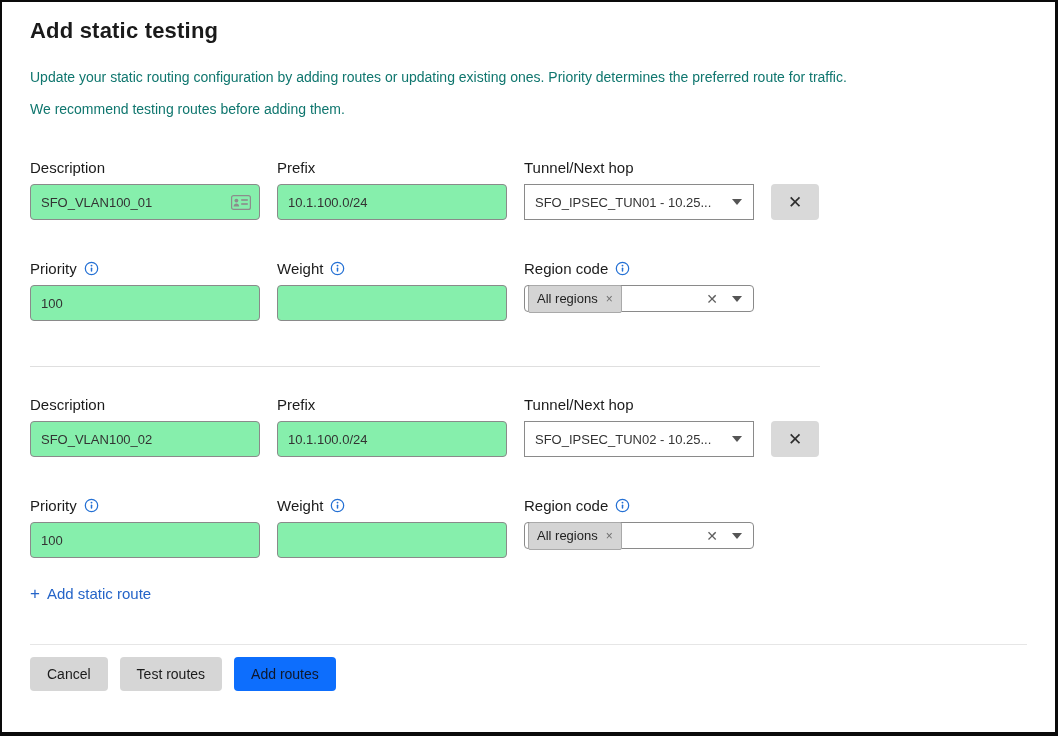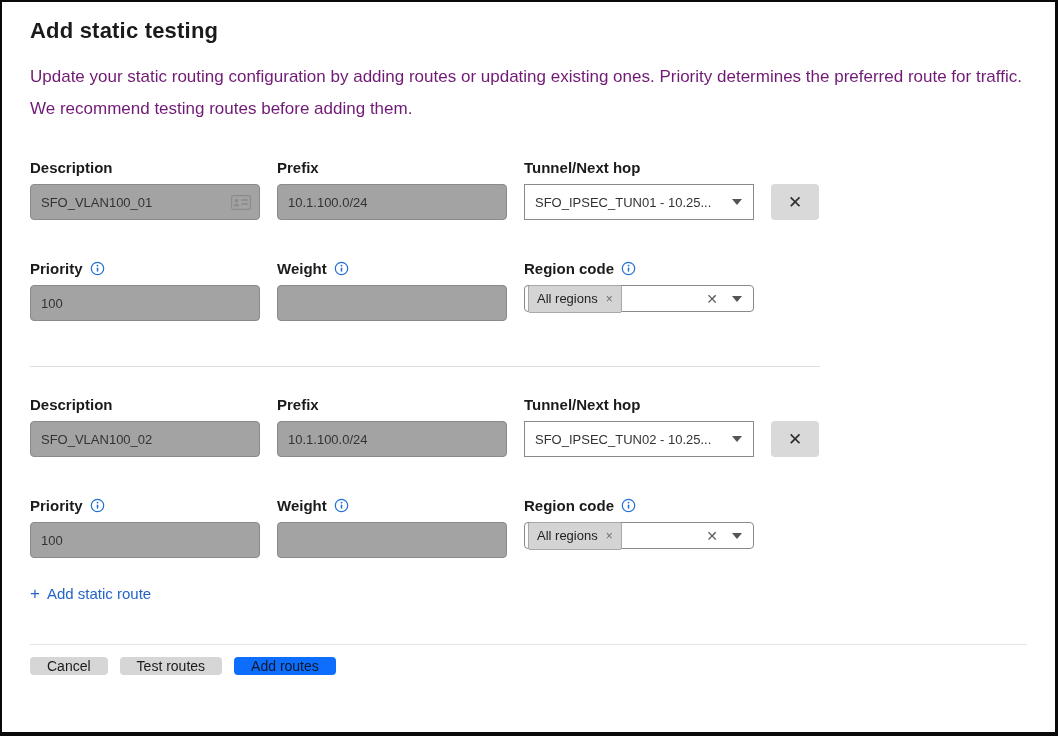--- a/index.html
+++ b/index.html
@@ -17,44 +17,44 @@
     background: #fff;
   }
   .content { padding: 0 28px; }
 
   .dialog-title {
     margin-top: 14px;
     font-size: 22px; line-height: 30px;
     font-weight: 700; color: #1a1a1a;
     letter-spacing: .2px;
   }
-  .para { font-size: 17px; line-height: 20px; color: #701a75; }
+  .para { font-size: 14px; line-height: 20px; color: #0f766e; }
   .para-1 { margin-top: 21px; }
   .para-2 { margin-top: 12px; }
 
   .fields-grid {
     display: grid;
     grid-template-columns: 230px 230px 230px 48px;
     column-gap: 17px;
     align-items: start;
   }
   .mt40 { margin-top: 40px; }
   .mt29 { margin-top: 29px; }
 
   .field-label {
     display: flex; align-items: center; gap: 7px;
     height: 16px; margin-bottom: 9px;
-    font-size: 15px; font-weight: 700; color: #1b1b1b;
+    font-size: 15px; font-weight: 400; color: #1b1b1b;
   }
   .info-icon { display: inline-flex; cursor: pointer; }
 
   .textfield {
     height: 36px;
     border: 1px solid #8a8a8a; border-radius: 4px;
-    background: #a3a3a3;
+    background: #86efac;
     display: flex; align-items: center;
     padding: 0 8px 0 10px;
   }
   .textfield input {
     flex: 1; min-width: 0;
     border: none; outline: none; background: transparent;
     font-family: inherit; font-size: 13px; color: #333;
   }
   .autofill-icon { display: inline-flex; margin-left: 6px; }
 
@@ -118,21 +118,21 @@
 
   .footer-divider {
     margin-top: 40px;
     height: 1px; background: #e6e6e6;
   }
   .footer {
     margin-top: 12px;
     display: flex; align-items: center;
   }
   .btn {
-    height: 18px; border: none; border-radius: 4px;
+    height: 34px; border: none; border-radius: 4px;
     font-family: inherit; font-size: 14px;
     padding: 0 17px; cursor: pointer;
   }
   .btn-gray { background: #d6d6d6; color: #1b1b1b; }
   .btn + .btn { margin-left: 12px; }
   .btn-primary { background: #0d6efd; color: #0f172a; margin-left: 8px; }
 </style>
 </head>
 <body>
 

